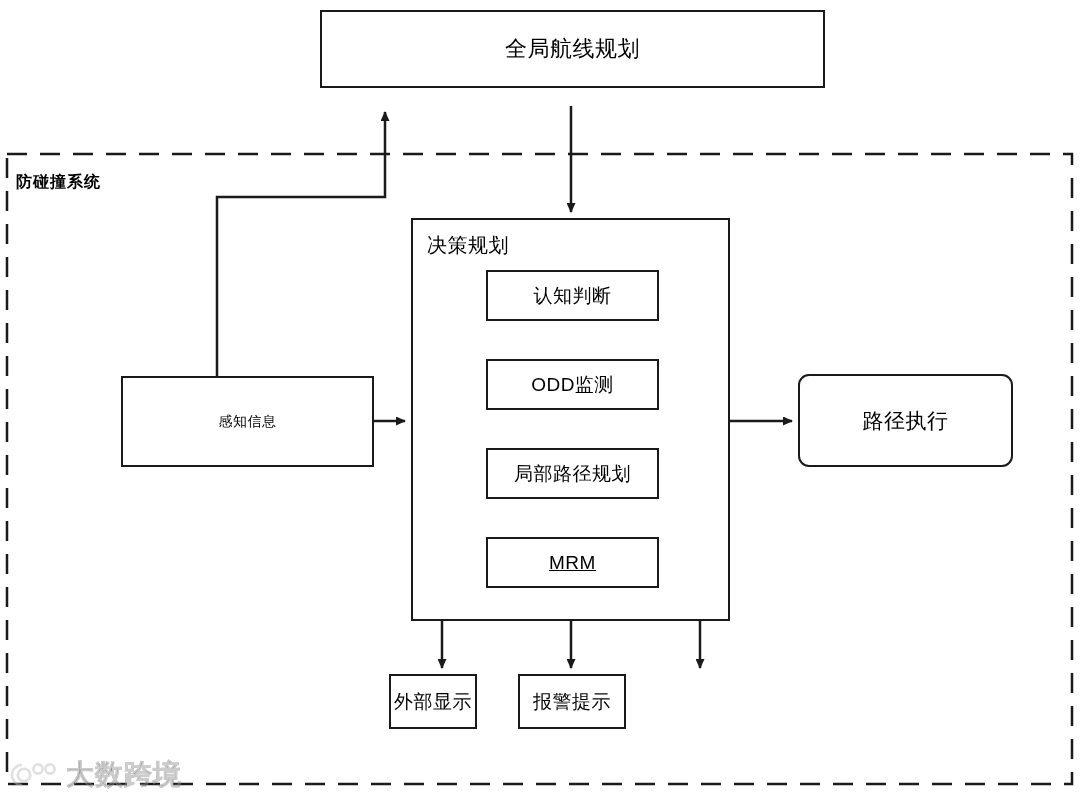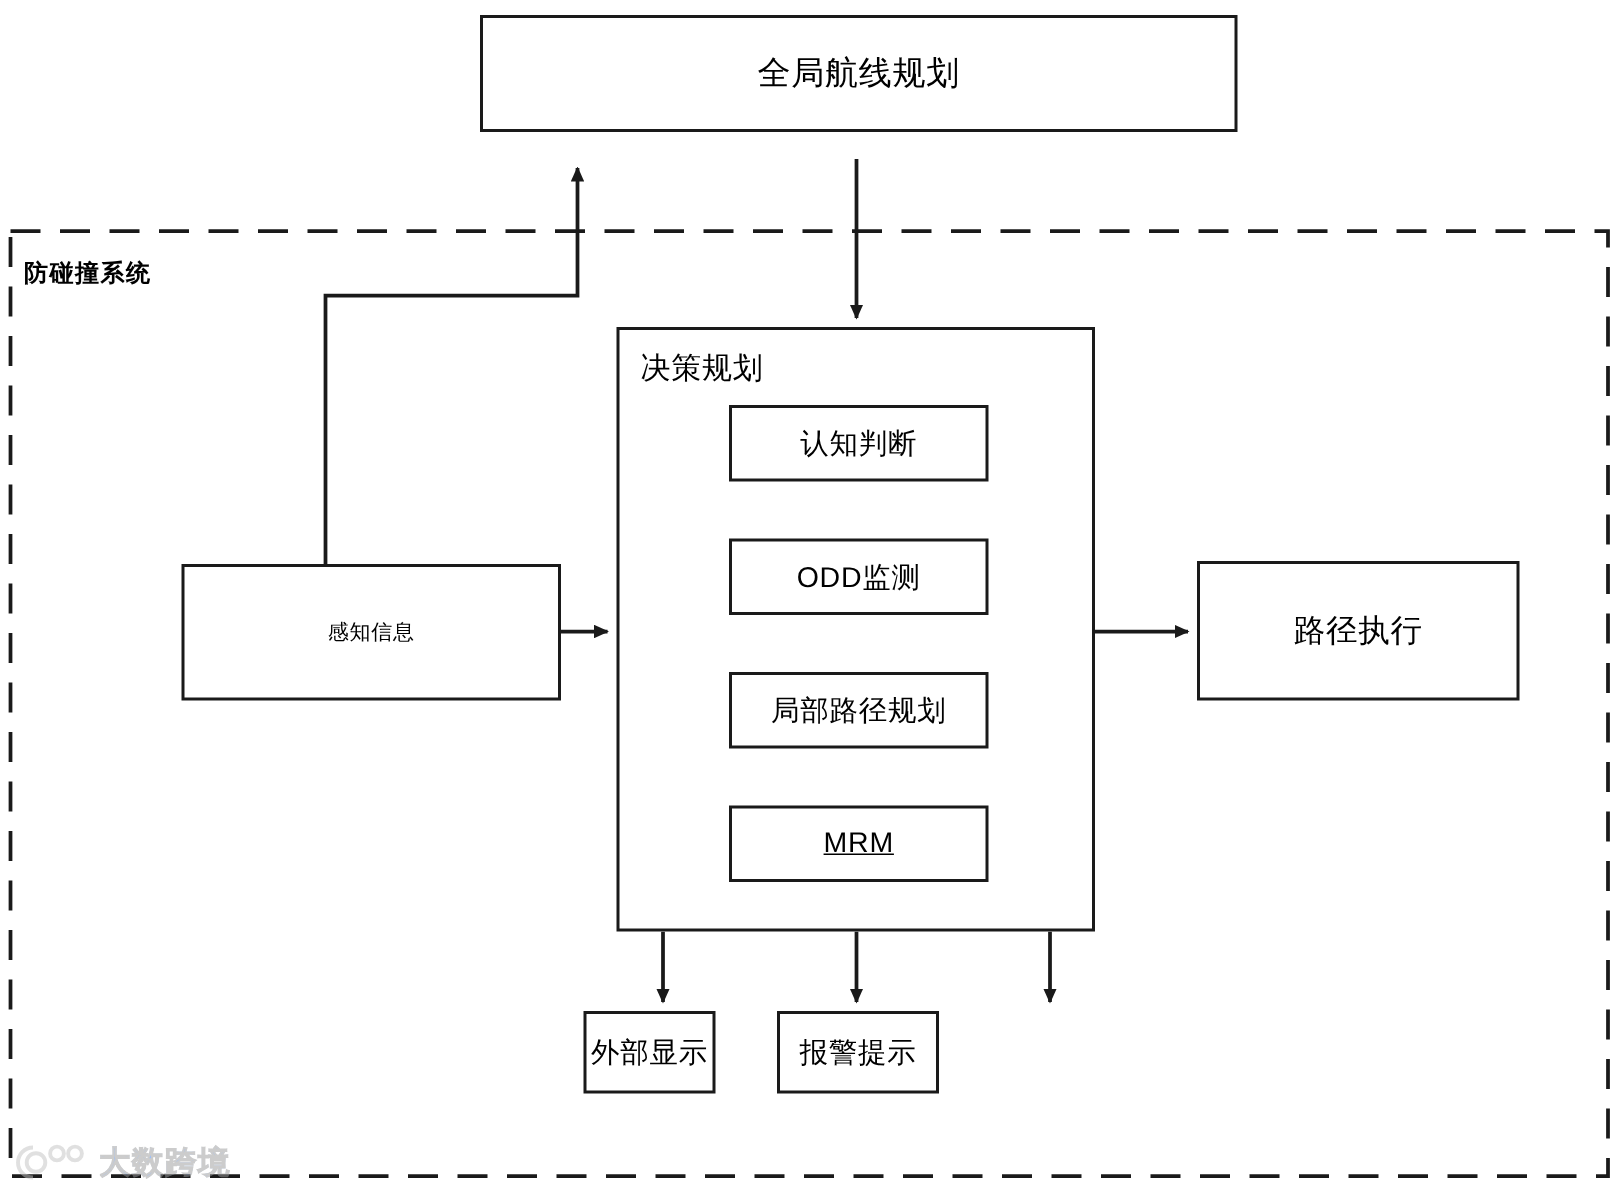--- a/index.html
+++ b/index.html
@@ -46,20 +46,21 @@
     left: 320px; top: 10px; width: 505px; height: 78px;
     font-size: 22px;
   }
   #node-perception {
     left: 121px; top: 376px; width: 253px; height: 91px;
     font-size: 14px;
   }
   #node-path-exec {
     left: 798px; top: 374px; width: 215px; height: 93px;
     font-size: 21px;
+    border-radius: 11px;
   }
   #panel-decision {
     position: absolute;
     left: 411px; top: 218px; width: 319px; height: 403px;
     box-sizing: border-box;
     border: 2px solid #1a1a1a;
     background: #ffffff;
     z-index: 3;
   }
   #panel-decision-title {
@@ -122,23 +123,23 @@
     top: 758px;
     height: 34px;
     display: flex;
     align-items: center;
     gap: 6px;
     opacity: 0.5;
     z-index: 5;
     pointer-events: none;
   }
   #watermark-text {
-    font-size: 21px;
+    font-size: 28px;
     font-weight: bold;
-    color: #3b82f6;
+    color: #0f172a;
     letter-spacing: 1px;
     -webkit-text-stroke: 0.6px #9a9a9a;
   }
 </style>
 </head>
 <body>
 
 <div id="canvas">
 
   <svg class="svg-layer" viewBox="0 0 1080 799" xmlns="http://www.w3.org/2000/svg">

